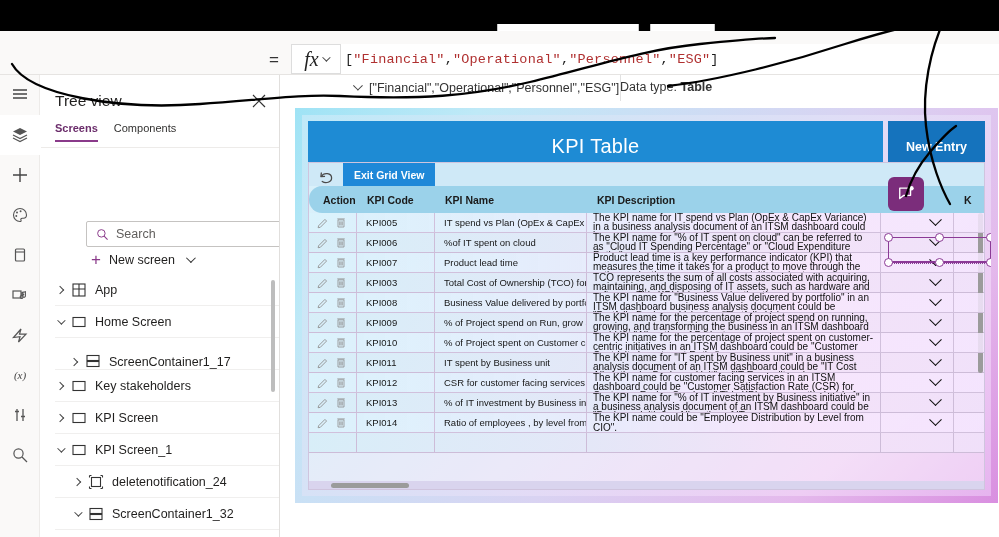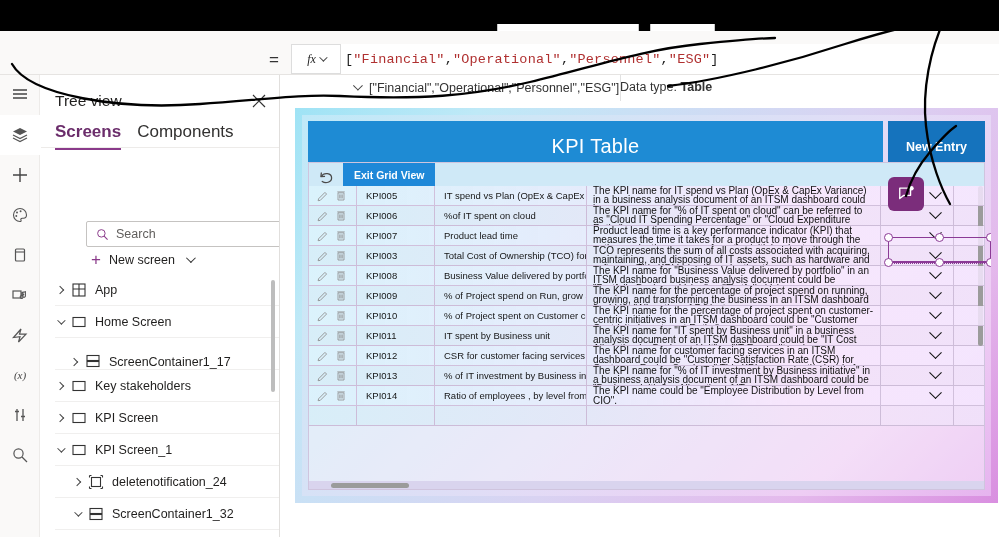--- a/index.html
+++ b/index.html
@@ -25,21 +25,21 @@
   .prop-select { position: absolute; left: 14px; top: 46px; width: 246px; height: 26px;
                  background: #fff; border: 1px solid #bdbdbd; border-radius: 2px;
                  display: flex; align-items: center; padding: 0 6px 0 10px; }
   .prop-select .lbl { font-size: 12.5px; color: #4f4f4f; flex: 1; }
   .chev { width: 9px; height: 9px; border-right: 1.3px solid #555; border-bottom: 1.3px solid #555;
           transform: rotate(45deg) translate(-2px,-2px); }
   .eq { position: absolute; left: 269px; top: 50px; font-size: 17px; color: #333; }
   .fxbox { position: absolute; left: 291px; top: 44px; width: 50px; height: 30px;
            background: #fff; border: 1px solid #ddd; display: flex; align-items: center;
            justify-content: center; gap: 3px; }
-  .fx { font-family: "Liberation Serif", serif; font-style: italic; font-size: 12px; color: #222; }
+  .fx { font-family: "Liberation Serif", serif; font-style: italic; font-size: 20px; color: #222; }
   .fx-chev { width: 6px; height: 6px; border-right: 1.2px solid #444; border-bottom: 1.2px solid #444;
              transform: rotate(45deg) translateY(-2px); }
   .formula { position: absolute; left: 341px; top: 44px; right: 0; height: 30px;
              background: #fff; display: flex; align-items: center; padding-left: 4px;
              font-family: "Liberation Mono", monospace; font-size: 13.5px;
              letter-spacing: .2px; white-space: pre; }
   .fstr { color: #b03030; }
   .fpunc { color: #1a1a1a; }
 
   
@@ -58,21 +58,21 @@
   .rail-item { width: 40px; height: 40px; display: flex; align-items: center; justify-content: center; }
   .rail-item.sel { background: #fff; }
   .rail-item svg { display: block; }
 
   
   .tree { position: absolute; left: 41px; top: 75px; width: 239px; height: 462px;
           background: #fff; border-right: 1px solid #e1dfdd; overflow: hidden; }
   .tree-title { position: absolute; left: 14px; top: 17px; font-size: 15.5px; color: #201f1e; font-weight: 400; }
   .tree-close { position: absolute; right: 12px; top: 18px; width: 16px; height: 16px; cursor: pointer; }
   .tabs { position: absolute; left: 14px; top: 47px; display: flex; gap: 16px; }
-  .tab { font-size: 17px; color: #323130; padding-bottom: 6px; cursor: pointer; }
+  .tab { font-size: 11px; color: #323130; padding-bottom: 6px; cursor: pointer; }
   .tab.active { color: #6b2d6b; font-weight: 600; border-bottom: 2px solid #8a3a8a; }
   .tree-sep { position: absolute; left: 0; top: 72px; width: 239px; height: 1px; background: #edebe9; }
   .searchbox { position: absolute; left: 45px; top: 146px; width: 210px; height: 26px;
                background: #fff; border: 1px solid #c5c3c1; border-radius: 2px;
                display: flex; align-items: center; gap: 7px; padding-left: 9px; }
   .searchbox .ph { font-size: 12.5px; color: #605e5c; }
   .newscreen { position: absolute; left: 50px; top: 176px; display: flex; align-items: center; gap: 8px; cursor: pointer; }
   .newscreen .plus { font-size: 17px; color: #8a3a8a; line-height: 1; }
   .newscreen .txt { font-size: 12.5px; color: #201f1e; }
   .newscreen .dc { width: 7px; height: 7px; border-right: 1.3px solid #333; border-bottom: 1.3px solid #333;
@@ -382,20 +382,28 @@
         <div class="gridtool">
           <div class="undo">
             <svg width="17" height="16" viewBox="0 0 20 18">
               <path d="M4 7 C7 2, 16 3, 16 9 C16 14, 9 16, 5 13" stroke="#4a4a4a" stroke-width="1.5" fill="none" stroke-linecap="round"></path>
               <path d="M4 2.5 L3.4 7.4 L8.3 7" stroke="#4a4a4a" stroke-width="1.5" fill="none" stroke-linejoin="round"></path>
             </svg>
           </div>
           <div class="exitgrid">Exit Grid View</div>
         </div>
 
+        <div class="colhdr">
+          <div class="ch action">Action</div>
+          <div class="ch code">KPI Code</div>
+          <div class="ch name">KPI Name</div>
+          <div class="ch desc">KPI Description</div>
+          <div class="ch cat1">gory 1</div>
+          <div class="ch cat2">K</div>
+        </div>
 
         <div class="rows" id="gridrows">
           <div class="gscroll-v" style="height:160px;"></div>
         <div class="grow">
               <div class="c action">
                 <svg width="13" height="13" viewBox="0 0 16 16">
                   <path d="M3.2 12 L11 4.2 L13 6.2 L5.2 14 L2.6 14.4 Z" stroke="#8e8e8e" stroke-width="1.1" fill="none"></path>
                 </svg>
                 <svg width="12" height="13" viewBox="0 0 16 16">
                   <path d="M4 4.5 h8 v9.5 h-8 z M3 3.2 h10 M6.3 6.5v5.5 M8 6.5v5.5 M9.7 6.5v5.5" stroke="#8e8e8e" stroke-width="1.1" fill="none"></path>

